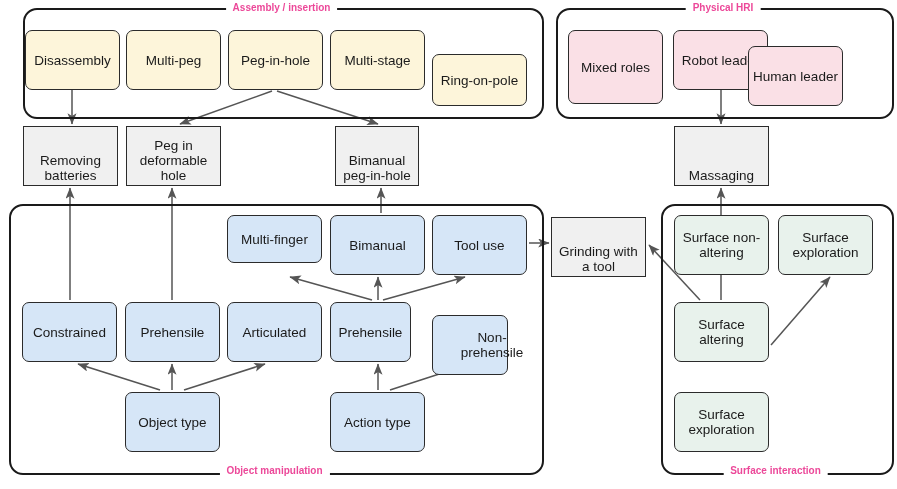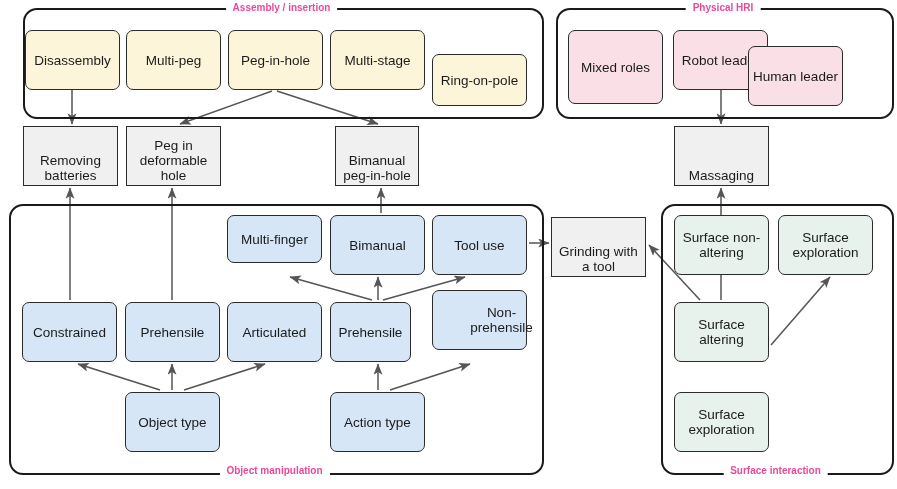--- a/index.html
+++ b/index.html
@@ -119,21 +119,21 @@
       </div>
       <div class="node rounded manip" style="left: 125px; top: 302px; width: 95px; height: 60px;">
         <span>Prehensile</span>
       </div>
       <div class="node rounded manip" style="left: 227px; top: 302px; width: 95px; height: 60px;">
         <span>Articulated</span>
       </div>
       <div class="node rounded manip" style="left: 330px; top: 302px; width: 81px; height: 60px;">
         <span>Prehensile</span>
       </div>
-      <div class="node rounded manip" style="left: 432px; top: 290px; width: 95px; height: 60px; padding-left: 48px;">
+      <div class="node rounded manip" style="left: 432px; top: 315px; width: 76px; height: 60px; padding-left: 48px;">
         <span>Non-prehensile</span>
       </div>
       <div class="node rounded manip" style="left: 125px; top: 392px; width: 95px; height: 60px;">
         <span>Object type</span>
       </div>
       <div class="node rounded manip" style="left: 330px; top: 392px; width: 95px; height: 60px;">
         <span>Action type</span>
       </div>
       <div class="node rounded surf" style="left: 674px; top: 215px; width: 95px; height: 60px;">
         <span>Surface non-altering</span>

